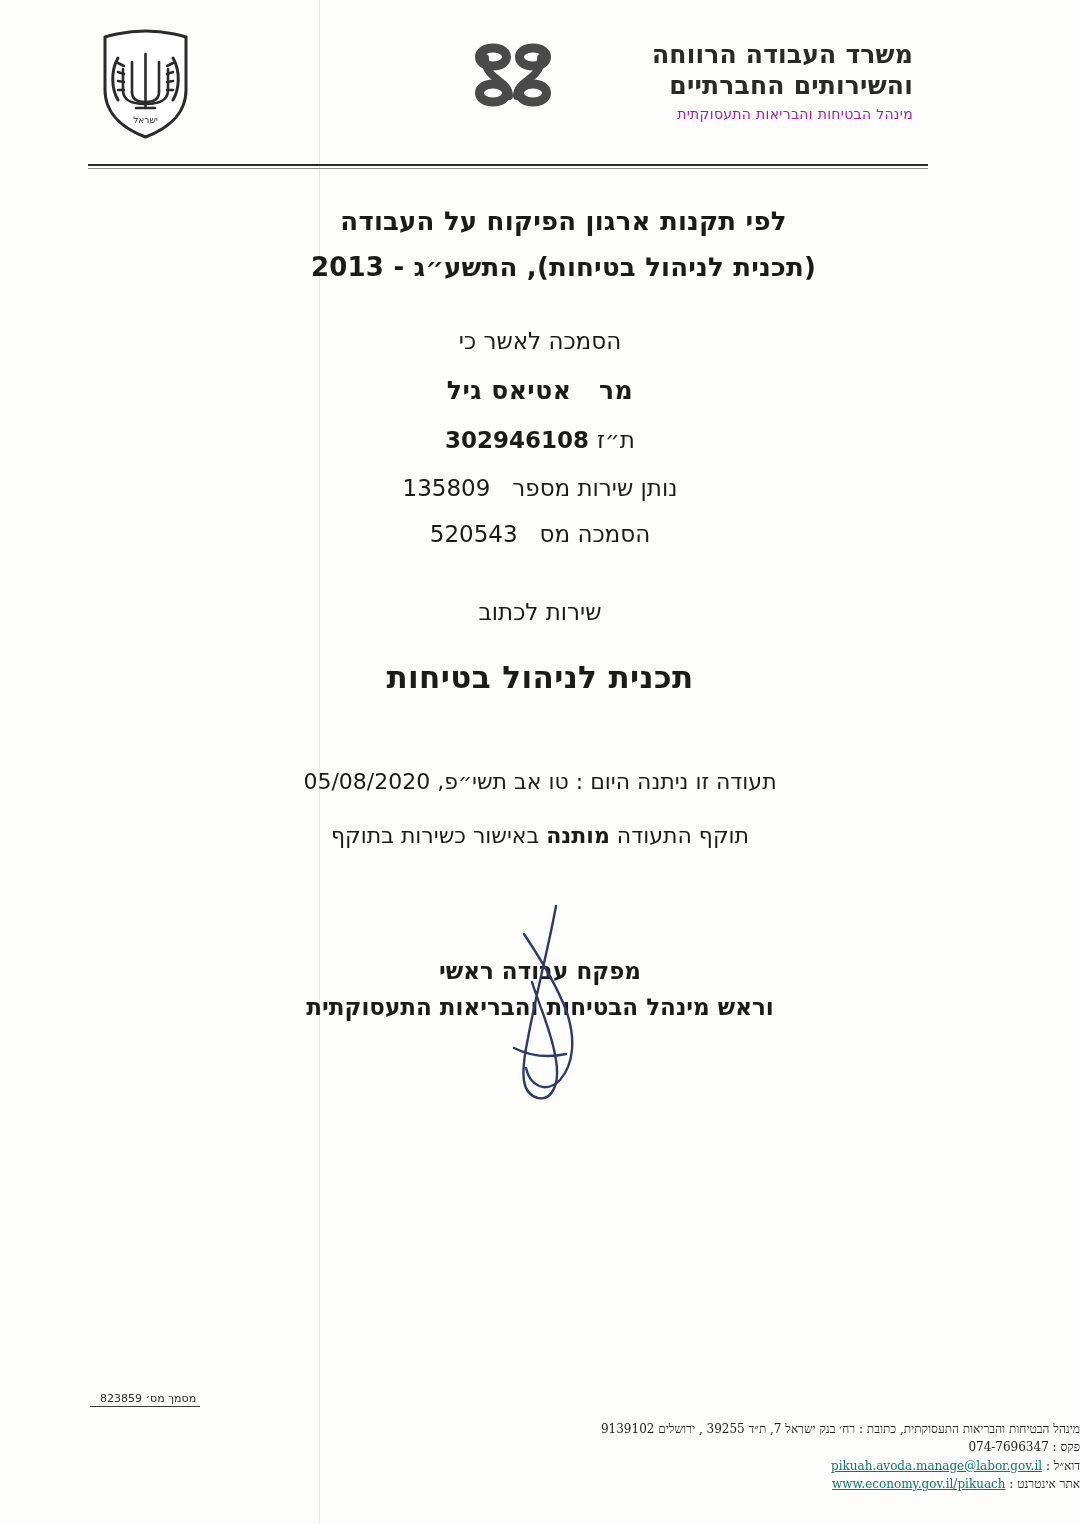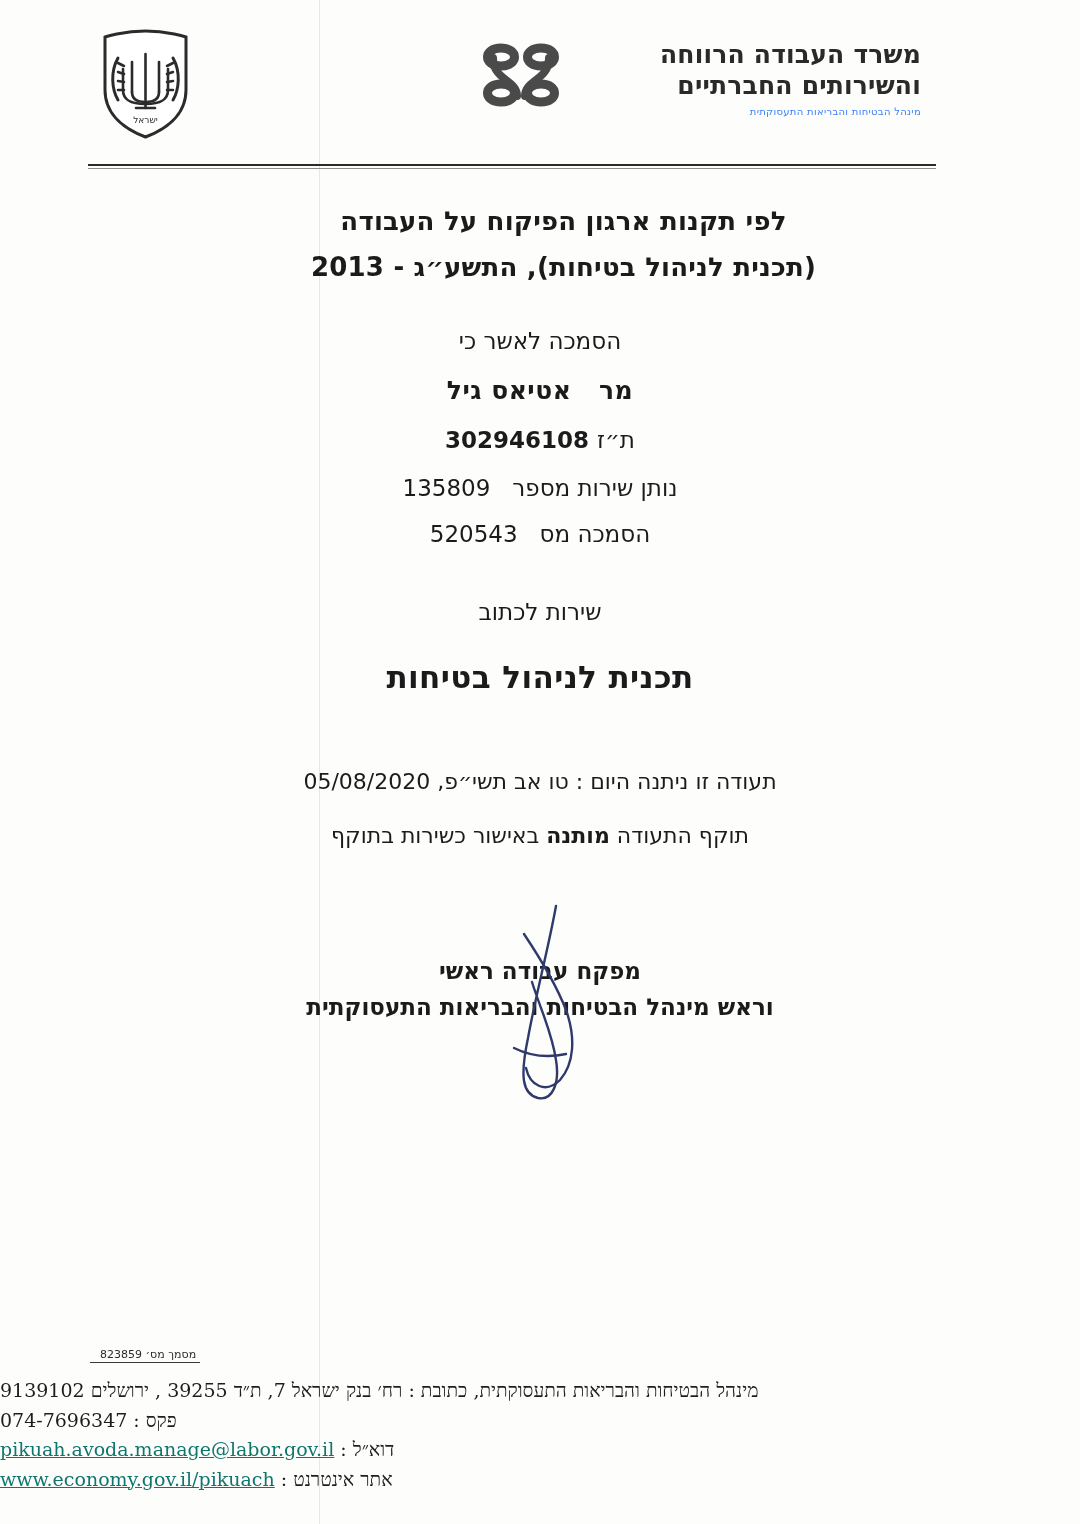--- a/index.html
+++ b/index.html
@@ -14,42 +14,42 @@
     background: #fdfdfc;
     font-family: "DejaVu Sans", sans-serif;
     color: #1b1b1b;
     overflow: hidden;
   }
 
   
   .header {
     position: absolute;
     top: 18px;
-    right: 4px;
+    right: 12px;
     left: 0;
     height: 120px;
     padding-left: 36px;
   }
   .ministry-block {
     position: absolute;
     top: 22px;
     right: 155px;
     text-align: right;
     line-height: 1.22;
   }
   .ministry-line1, .ministry-line2 {
     font-size: 25px;
     font-weight: 700;
     color: #2a2a2a;
     letter-spacing: 0.2px;
   }
   .ministry-sub {
-    font-size: 10px;
-    font-weight: 400;
-    color: #3b82f6;
+    font-size: 14px;
+    font-weight: 400;
+    color: #a21caf;
     margin-top: 5px;
     letter-spacing: 0.3px;
   }
 
   
   .knot-logo {
     position: absolute;
     top: 22px;
     right: 505px;
     width: 100px;
@@ -209,23 +209,23 @@
     position: absolute;
     top: -14px;
     left: 100px;
     font-size: 11px;
     font-family: "DejaVu Sans", sans-serif;
     color: #2b2b2b;
     direction: rtl;
   }
   .footer-text {
     margin-top: 14px;
-    text-align: left;
+    text-align: right;
     font-family: "DejaVu Serif", serif;
-    font-size: 19px;
+    font-size: 12px;
     line-height: 1.55;
     color: #1d1d1d;
   }
   .footer-text .row { display: block; }
   .footer-link {
     font-family: "DejaVu Serif", serif;
     text-decoration: underline;
     color: #0f766e;
     direction: ltr;
     unicode-bidi: embed;

